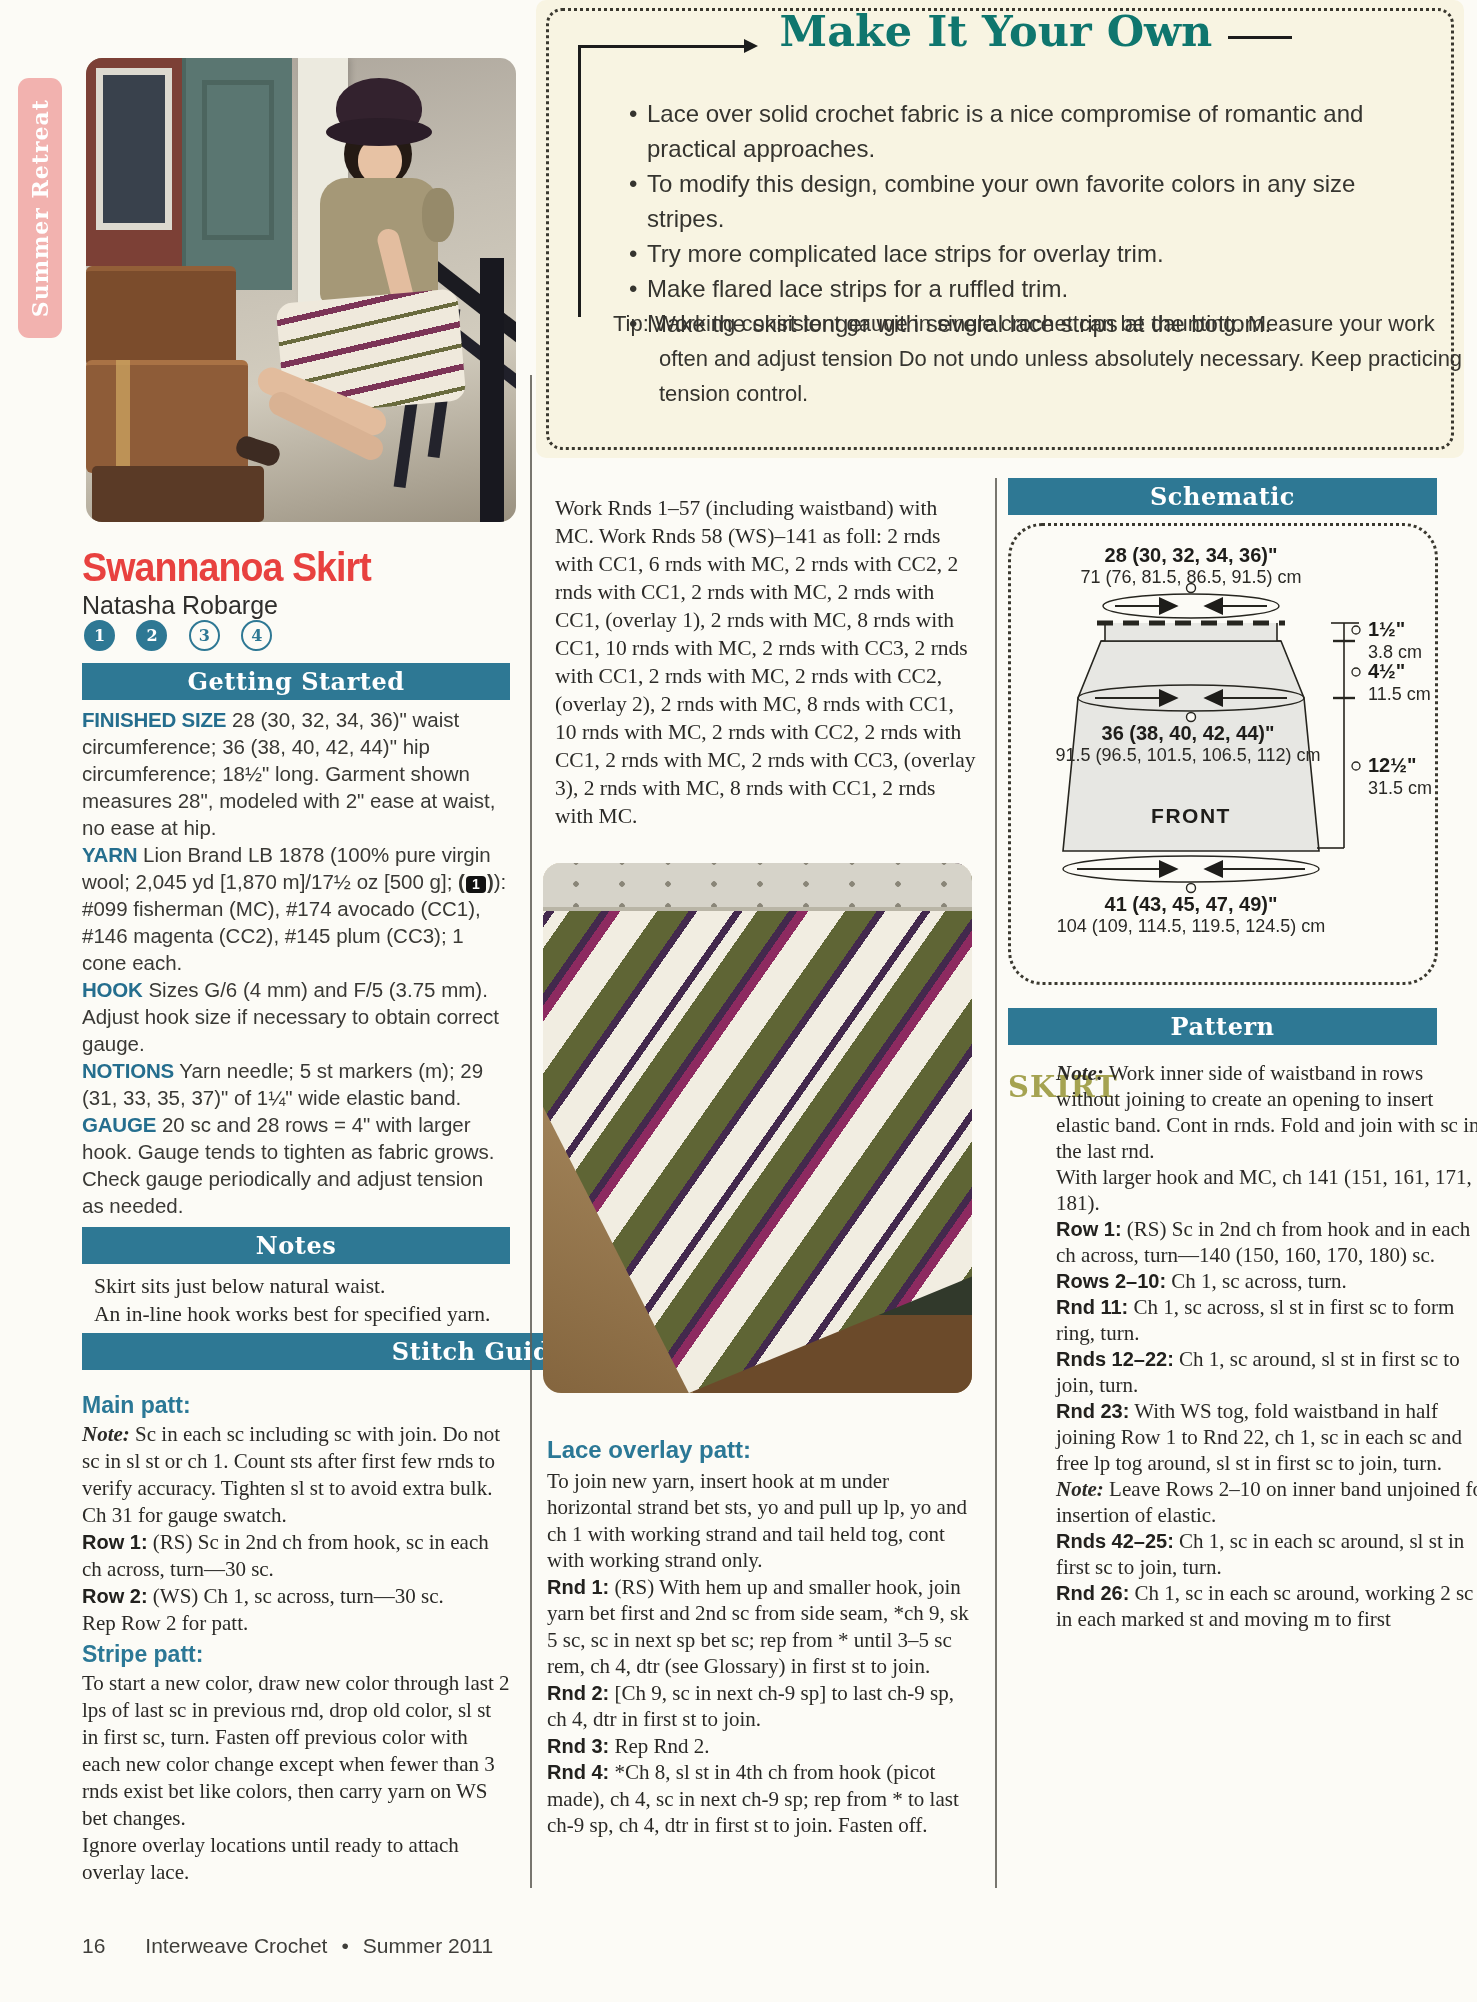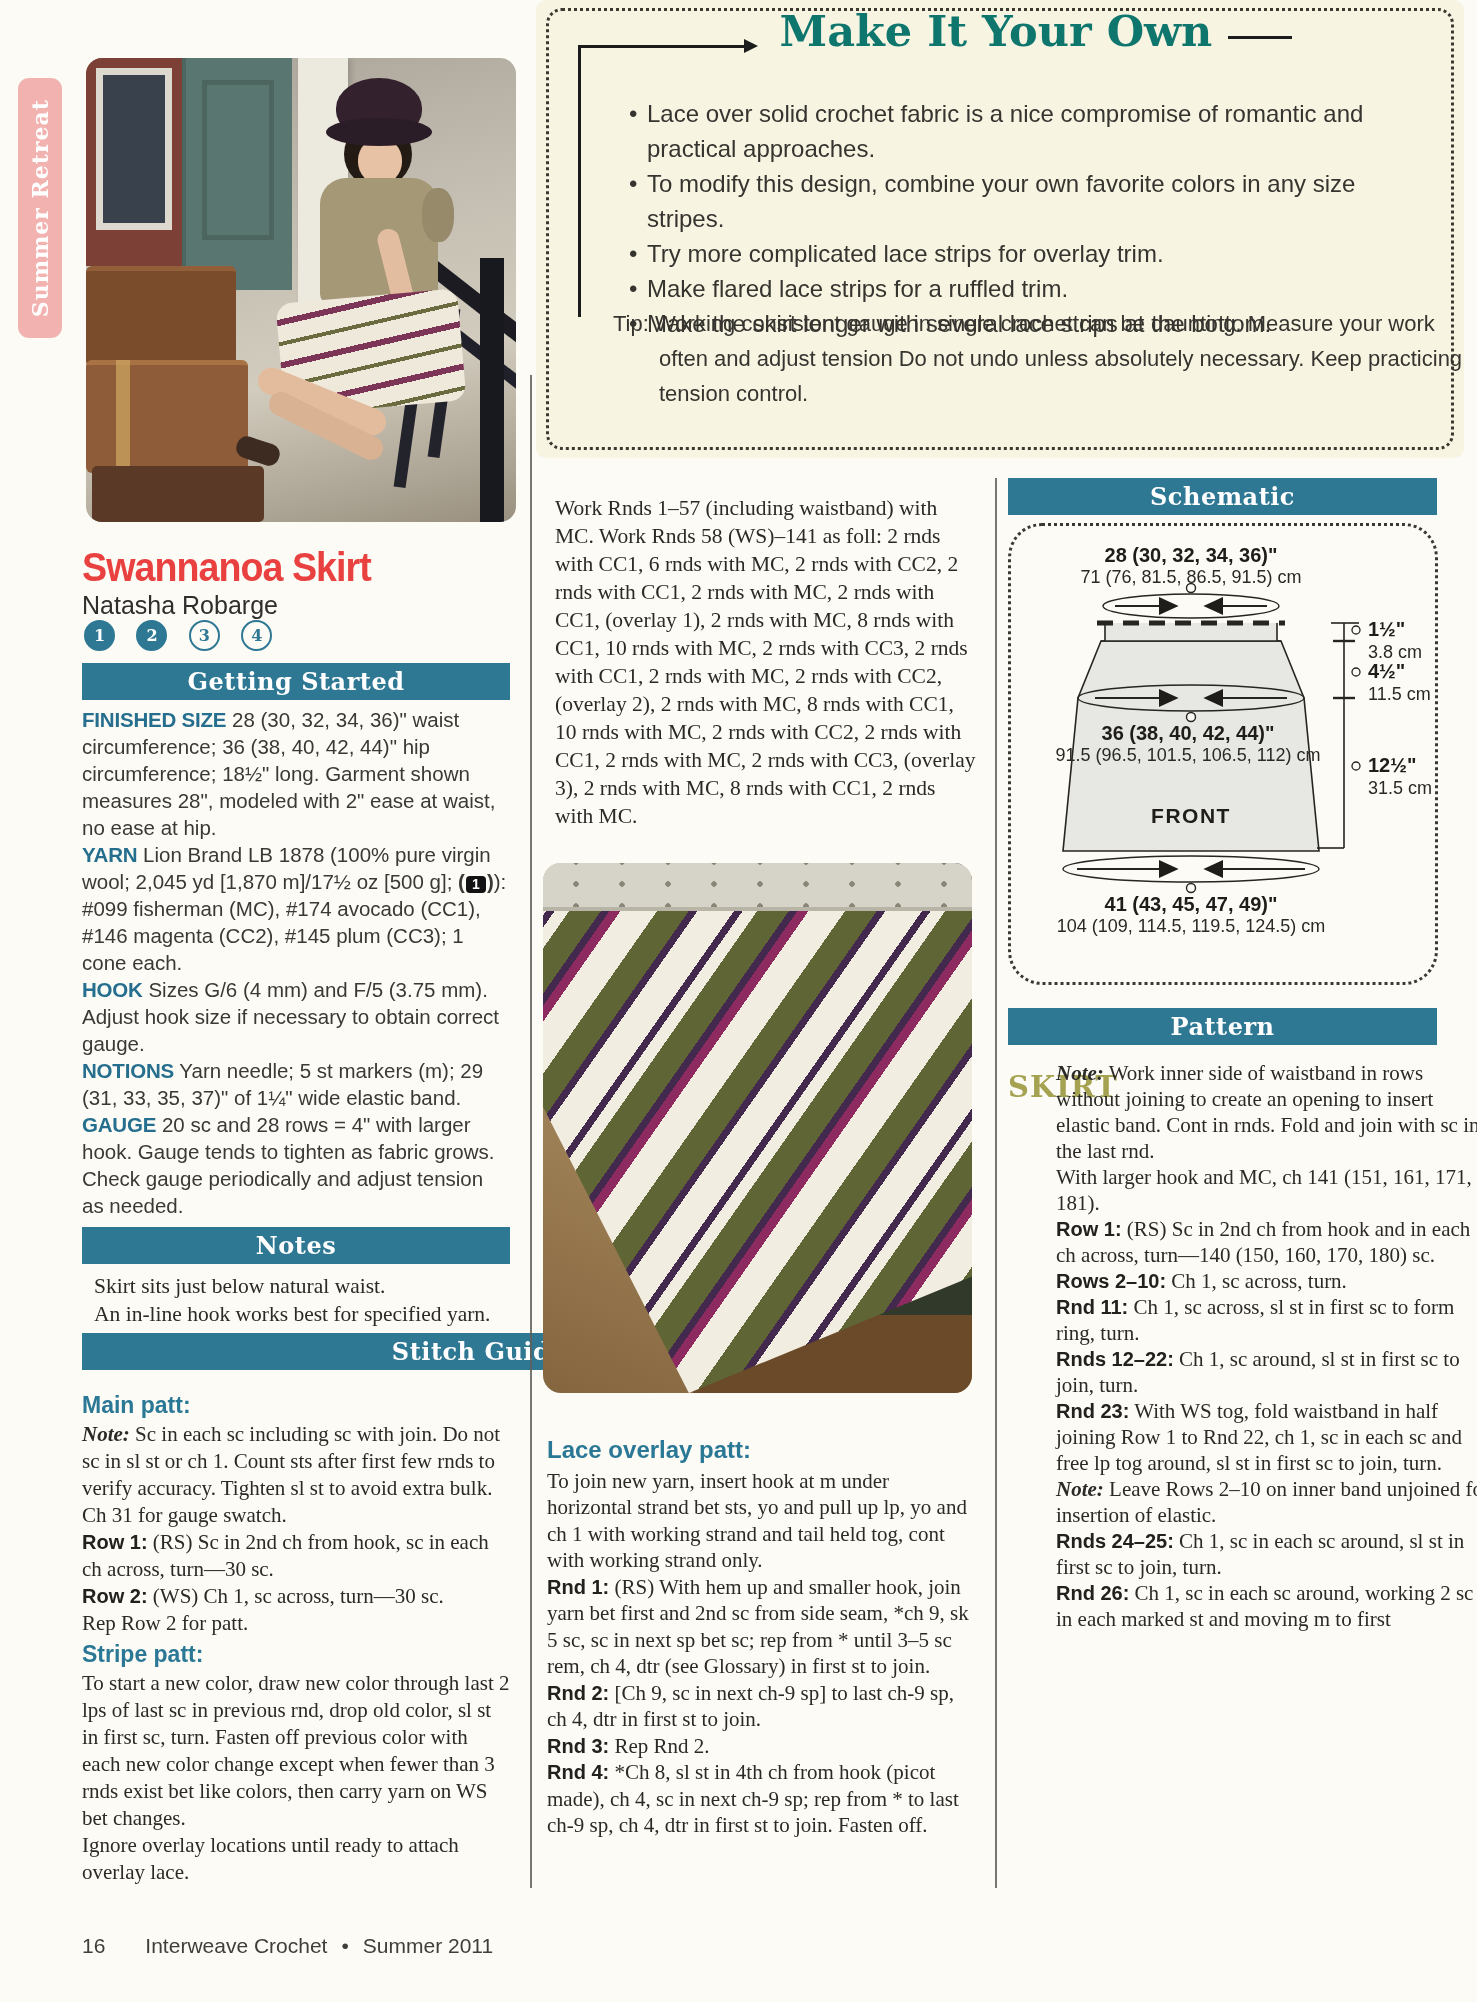--- a/index.html
+++ b/index.html
@@ -308,21 +308,21 @@
   <h2 class="skirt-h">SKIRT</h2>
 
   <div class="pat">
     <p><b class="nlead">Note:</b> <span>Work inner side of waistband in rows without joining to create an opening to insert elastic band. Cont in rnds. Fold and join with sc in the last rnd.</span></p>
     <p>With larger hook and MC, ch 141 (151, 161, 171, 181).</p>
     <p><b class="rlead">Row 1:</b> <span>(RS) Sc in 2nd ch from hook and in each ch across, turn—140 (150, 160, 170, 180) sc.</span></p>
     <p><b class="rlead">Rows 2–10:</b> <span>Ch 1, sc across, turn.</span></p>
     <p><b class="rlead">Rnd 11:</b> <span>Ch 1, sc across, sl st in first sc to form ring, turn.</span></p>
     <p><b class="rlead">Rnds 12–22:</b> <span>Ch 1, sc around, sl st in first sc to join, turn.</span></p>
     <p><b class="rlead">Rnd 23:</b> <span>With WS tog, fold waistband in half joining Row 1 to Rnd 22, ch 1, sc in each sc and free lp tog around, sl st in first sc to join, turn. </span><b class="nlead">Note:</b> <span>Leave Rows 2–10 on inner band unjoined for insertion of elastic.</span></p>
-    <p><b class="rlead">Rnds 24–25:</b> <span>Ch 1, sc in each sc around, sl st in first sc to join, turn.</span></p>
+    <p><b class="rlead">Rnds 42–25:</b> <span>Ch 1, sc in each sc around, sl st in first sc to join, turn.</span></p>
     <p><b class="rlead">Rnd 26:</b> <span>Ch 1, sc in each sc around, working 2 sc in each marked st and moving m to first</span></p>
   </div>
 
   <div class="footer">
     <span class="fnum">16</span><span>Interweave Crochet</span><span class="fdot">•</span><span>Summer 2011</span>
   </div>
 
 </div>
 
 </body></html>

